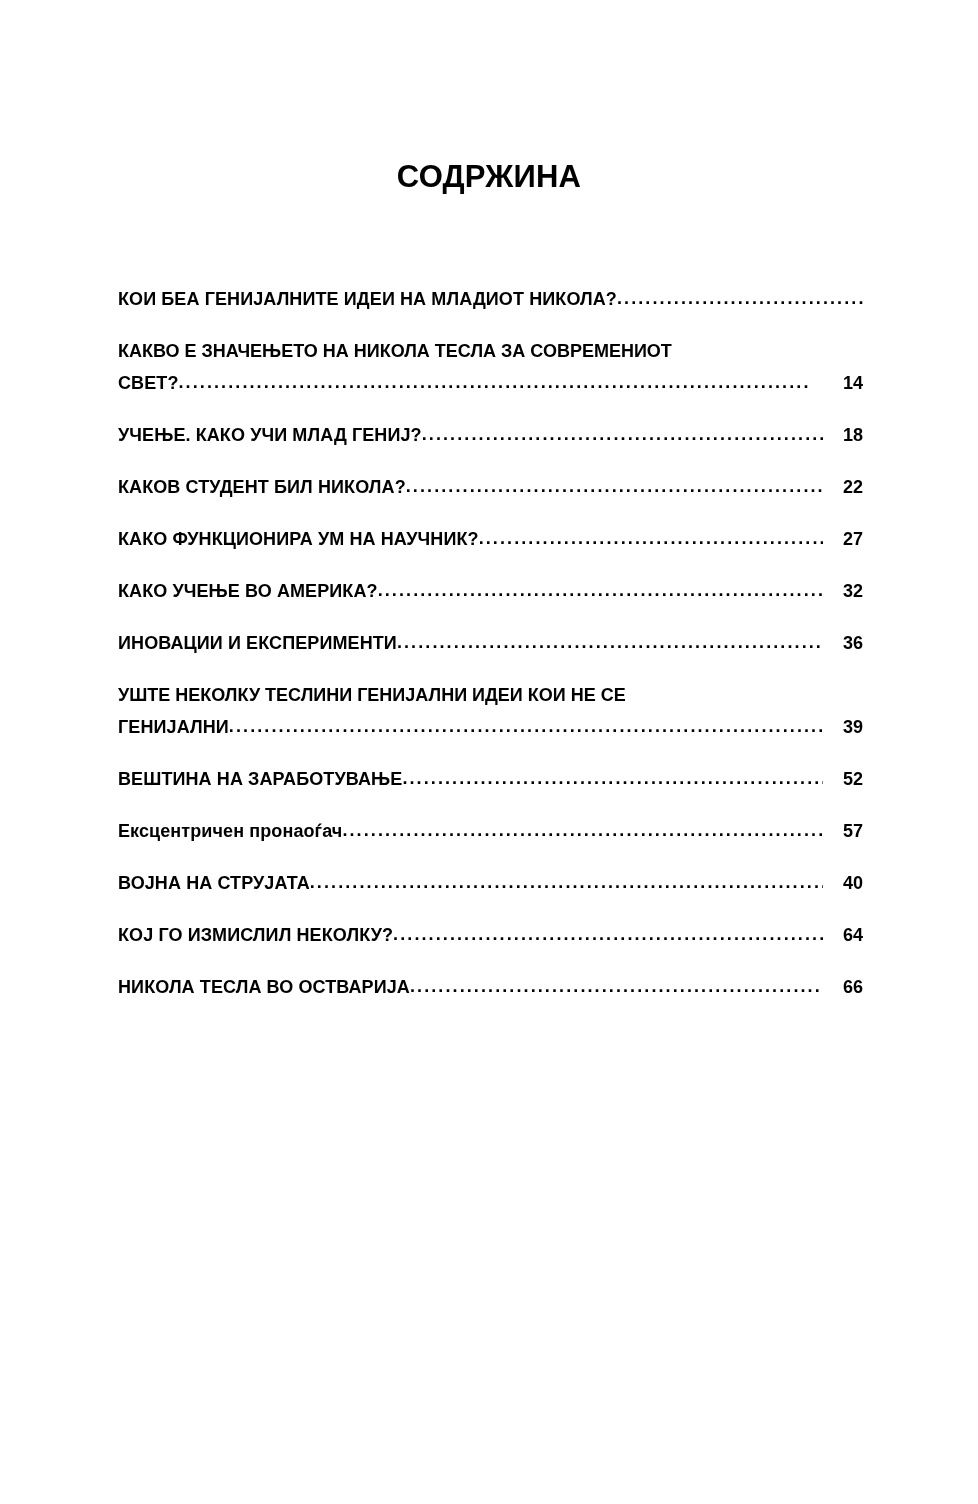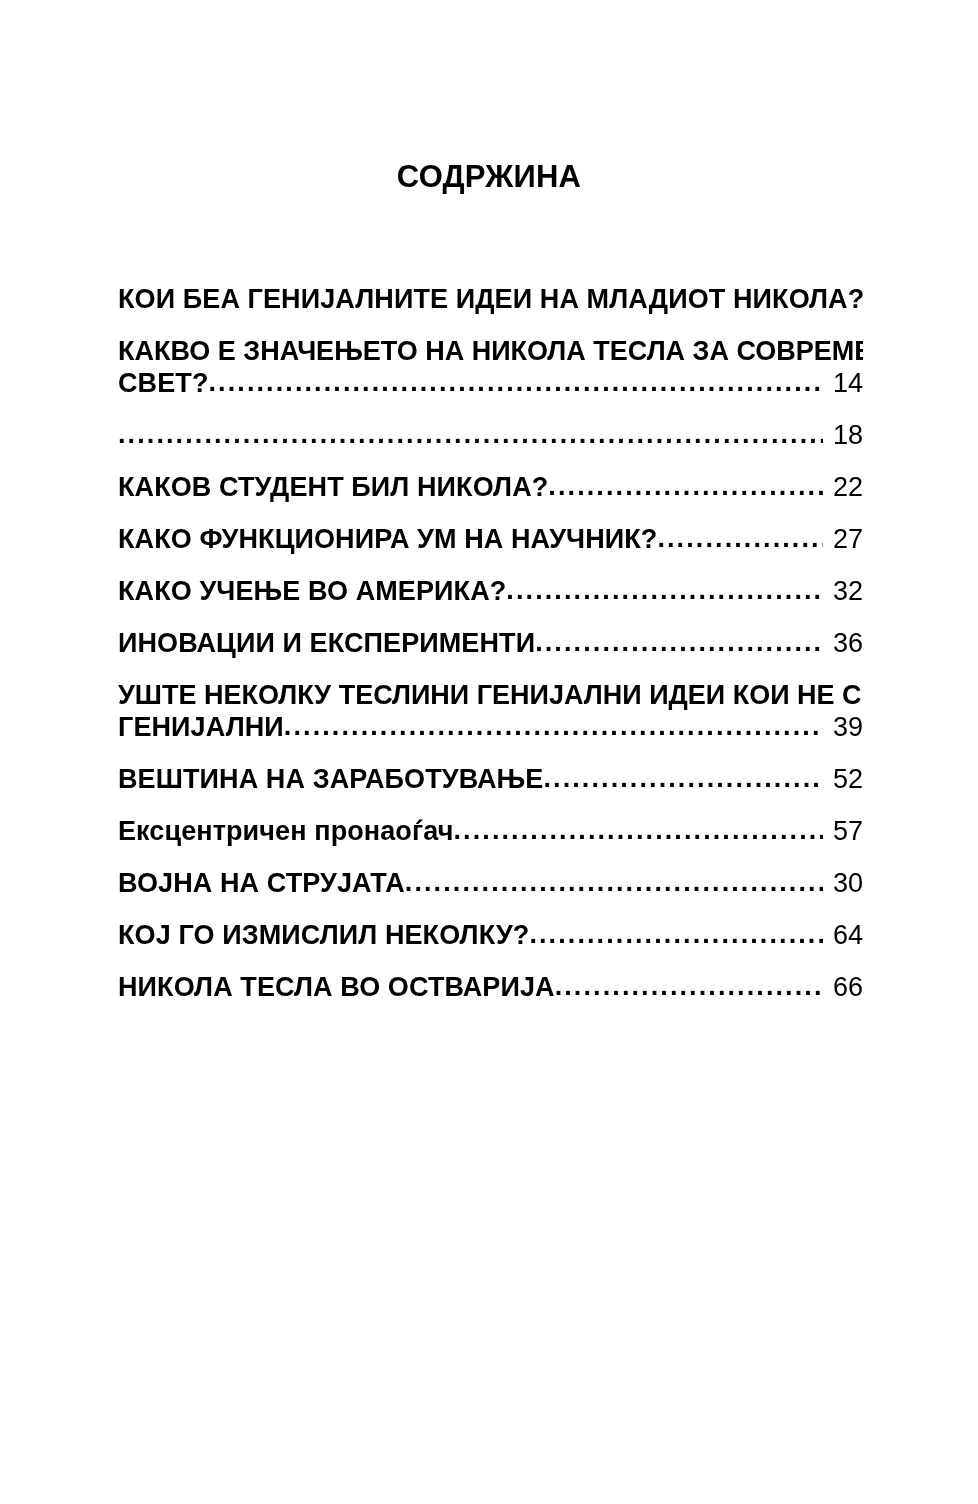--- a/index.html
+++ b/index.html
@@ -54,21 +54,21 @@
 
   .toc-entry:last-child {
     margin-bottom: 0;
   }
 
   
   .toc-line {
     display: flex;
     align-items: baseline;
     width: 100%;
-    font-size: 27px;
+    font-size: 18px;
     font-weight: 700;
     line-height: 32px;
     white-space: nowrap;
     overflow: hidden;
   }
 
   
   .toc-line.wrap-head {
     display: block;
     white-space: nowrap;
@@ -97,21 +97,21 @@
   .toc-leader.gap::before {
     content: " ";
     letter-spacing: 0;
   }
 
   .toc-page {
     flex: 0 0 auto;
     text-align: right;
     min-width: 34px;
     padding-left: 6px;
-    font-weight: 400;
+    font-weight: 700;
   }
 </style>
 </head>
 <body>
 
 <div class="page">
 
   <div class="toc-title">СОДРЖИНА</div>
 
   <div class="toc-list">
@@ -124,20 +124,21 @@
       <div class="toc-entry">
         <div class="toc-line wrap-head">КАКВО Е ЗНАЧЕЊЕТО НА НИКОЛА ТЕСЛА ЗА СОВРЕМЕНИОТ</div>
         <div class="toc-line">
           <span class="toc-label">СВЕТ?</span>
           <span class="toc-leader">.........................................................................................</span>
           <span class="toc-page">14</span>
         </div>
       </div>
       <div class="toc-entry">
         <div class="toc-line">
+          <span class="toc-label">УЧЕЊЕ. КАКО УЧИ МЛАД ГЕНИЈ?</span>
           <span class="toc-leader">.........................................................................................</span>
           <span class="toc-page">18</span>
         </div>
       </div>
       <div class="toc-entry">
         <div class="toc-line">
           <span class="toc-label">КАКОВ СТУДЕНТ БИЛ НИКОЛА?</span>
           <span class="toc-leader gap">.........................................................................................</span>
           <span class="toc-page">22</span>
         </div>
@@ -182,21 +183,21 @@
         <div class="toc-line">
           <span class="toc-label mixed">Ексцентричен пронаоѓач</span>
           <span class="toc-leader gap">.........................................................................................</span>
           <span class="toc-page">57</span>
         </div>
       </div>
       <div class="toc-entry">
         <div class="toc-line">
           <span class="toc-label">ВОЈНА НА СТРУЈАТА</span>
           <span class="toc-leader gap">.........................................................................................</span>
-          <span class="toc-page">30</span>
+          <span class="toc-page">40</span>
         </div>
       </div>
       <div class="toc-entry">
         <div class="toc-line">
           <span class="toc-label">КОЈ ГО ИЗМИСЛИЛ НЕКОЛКУ?</span>
           <span class="toc-leader gap">.........................................................................................</span>
           <span class="toc-page">64</span>
         </div>
       </div>
       <div class="toc-entry">

